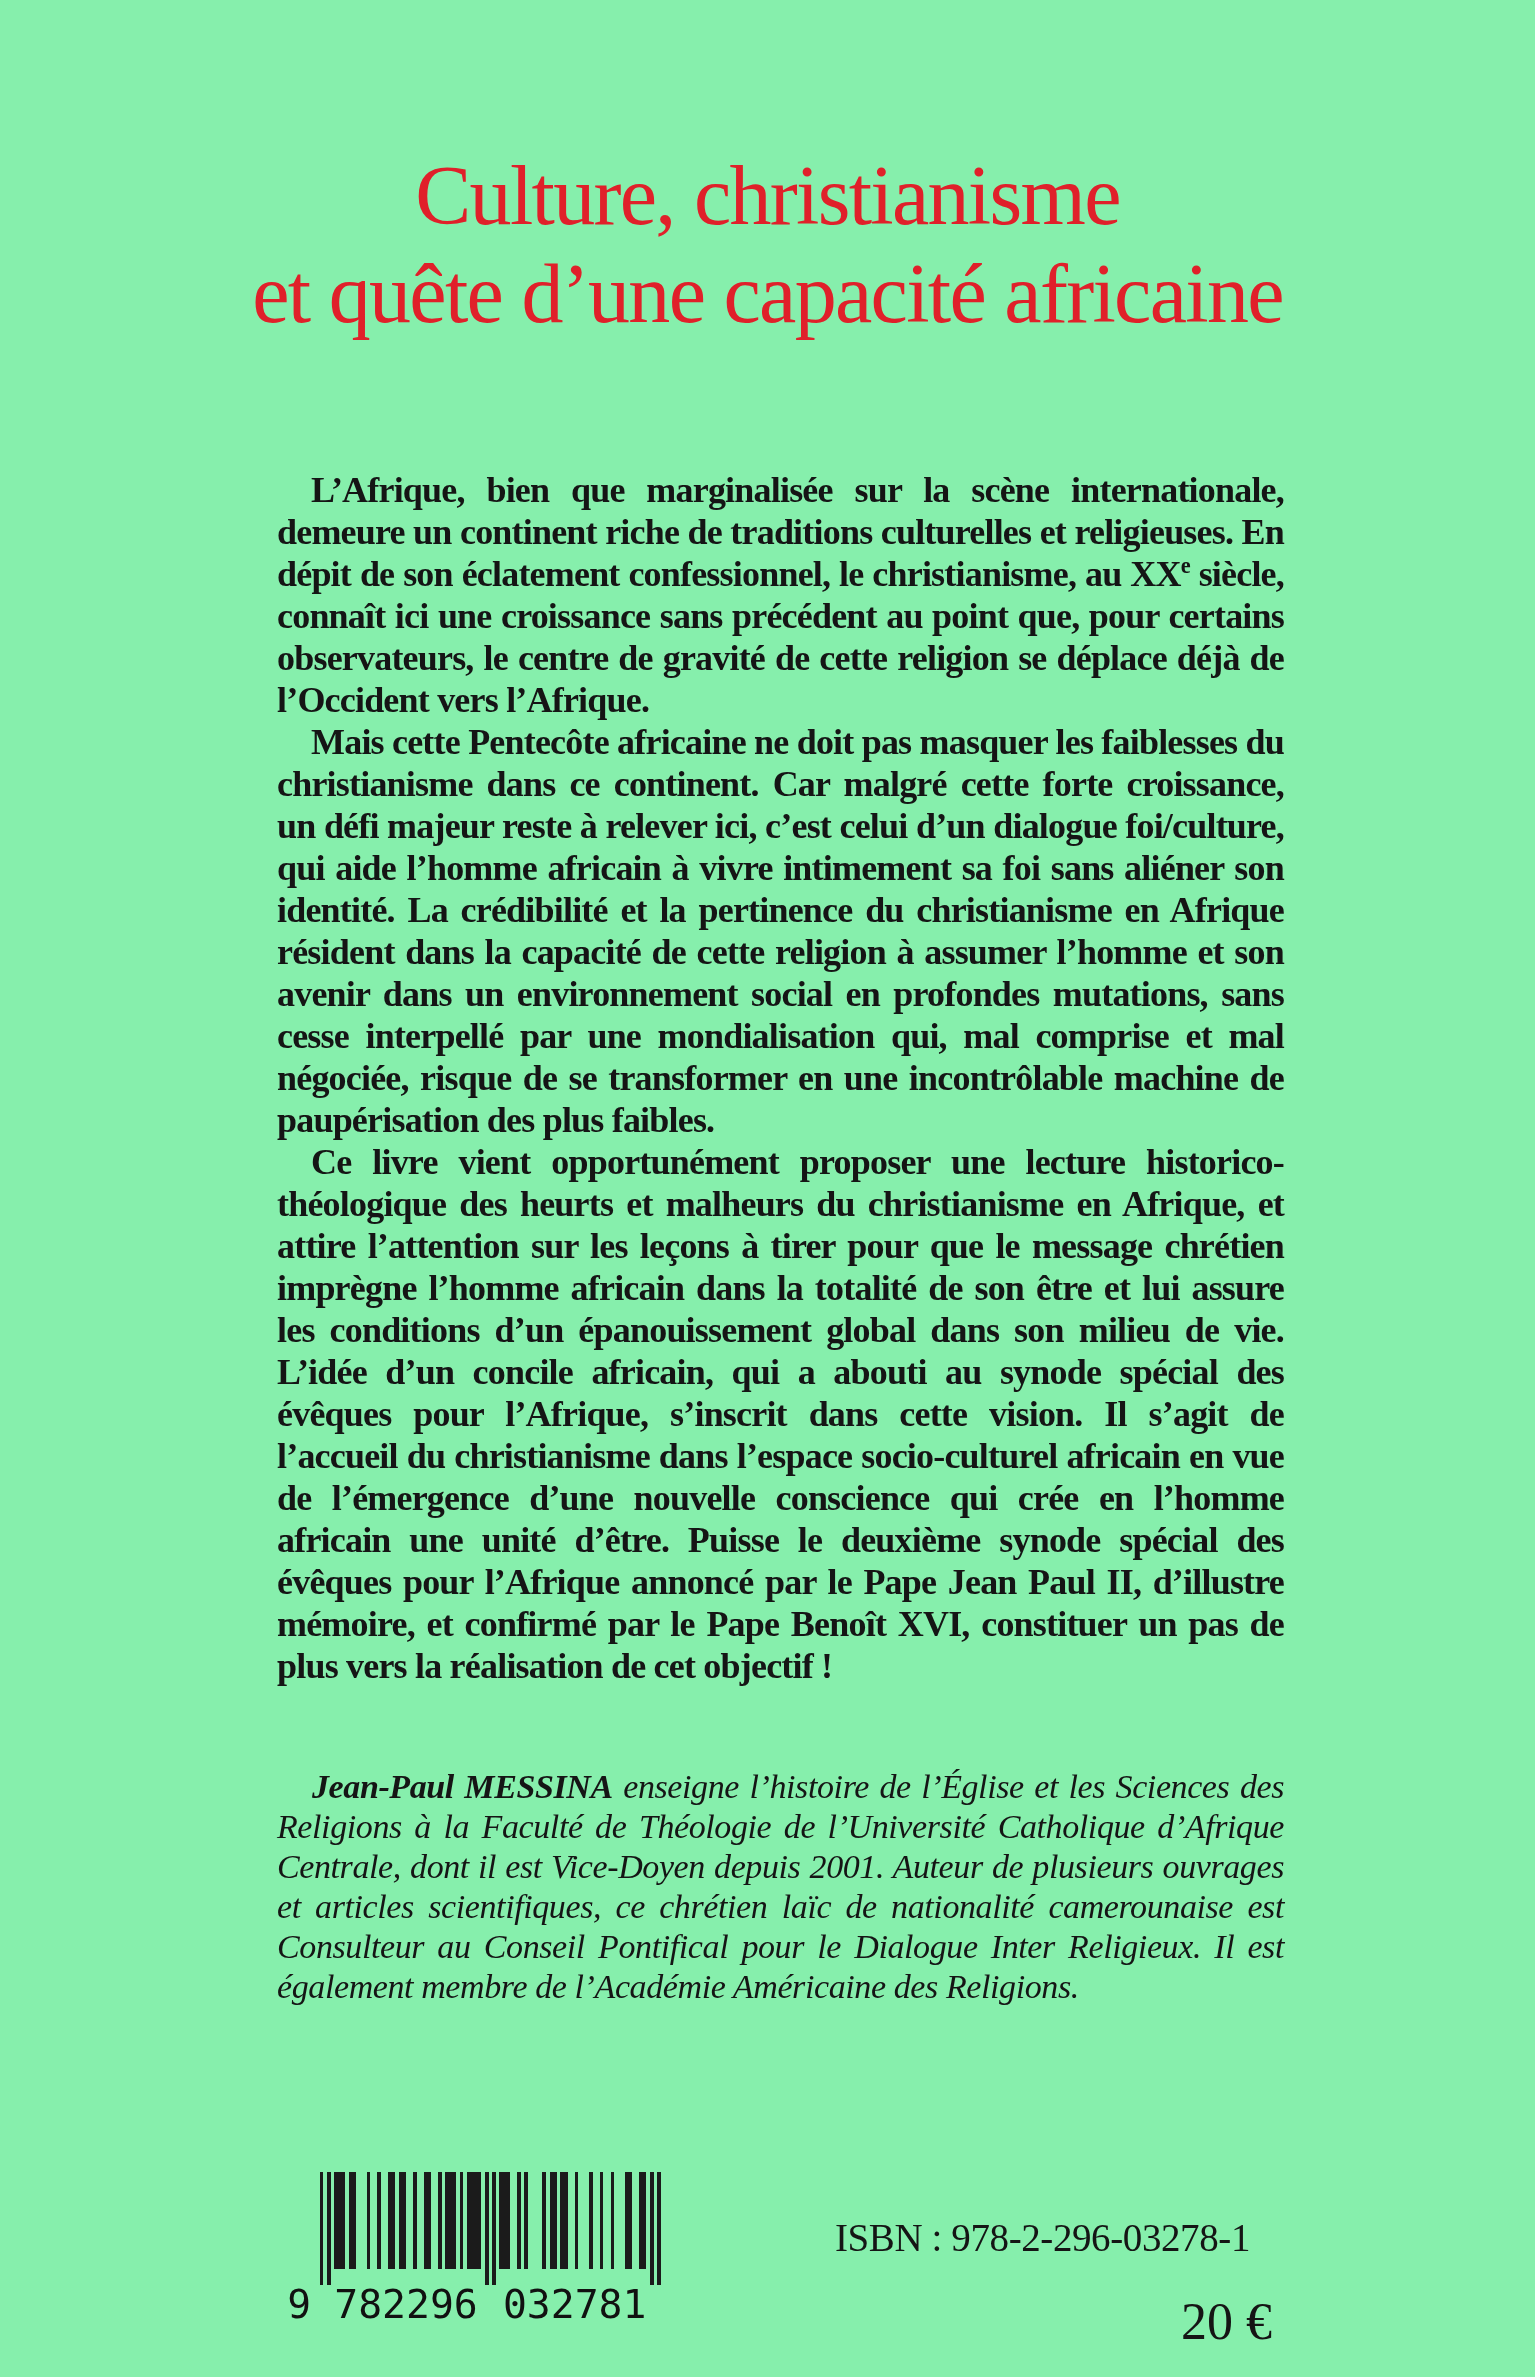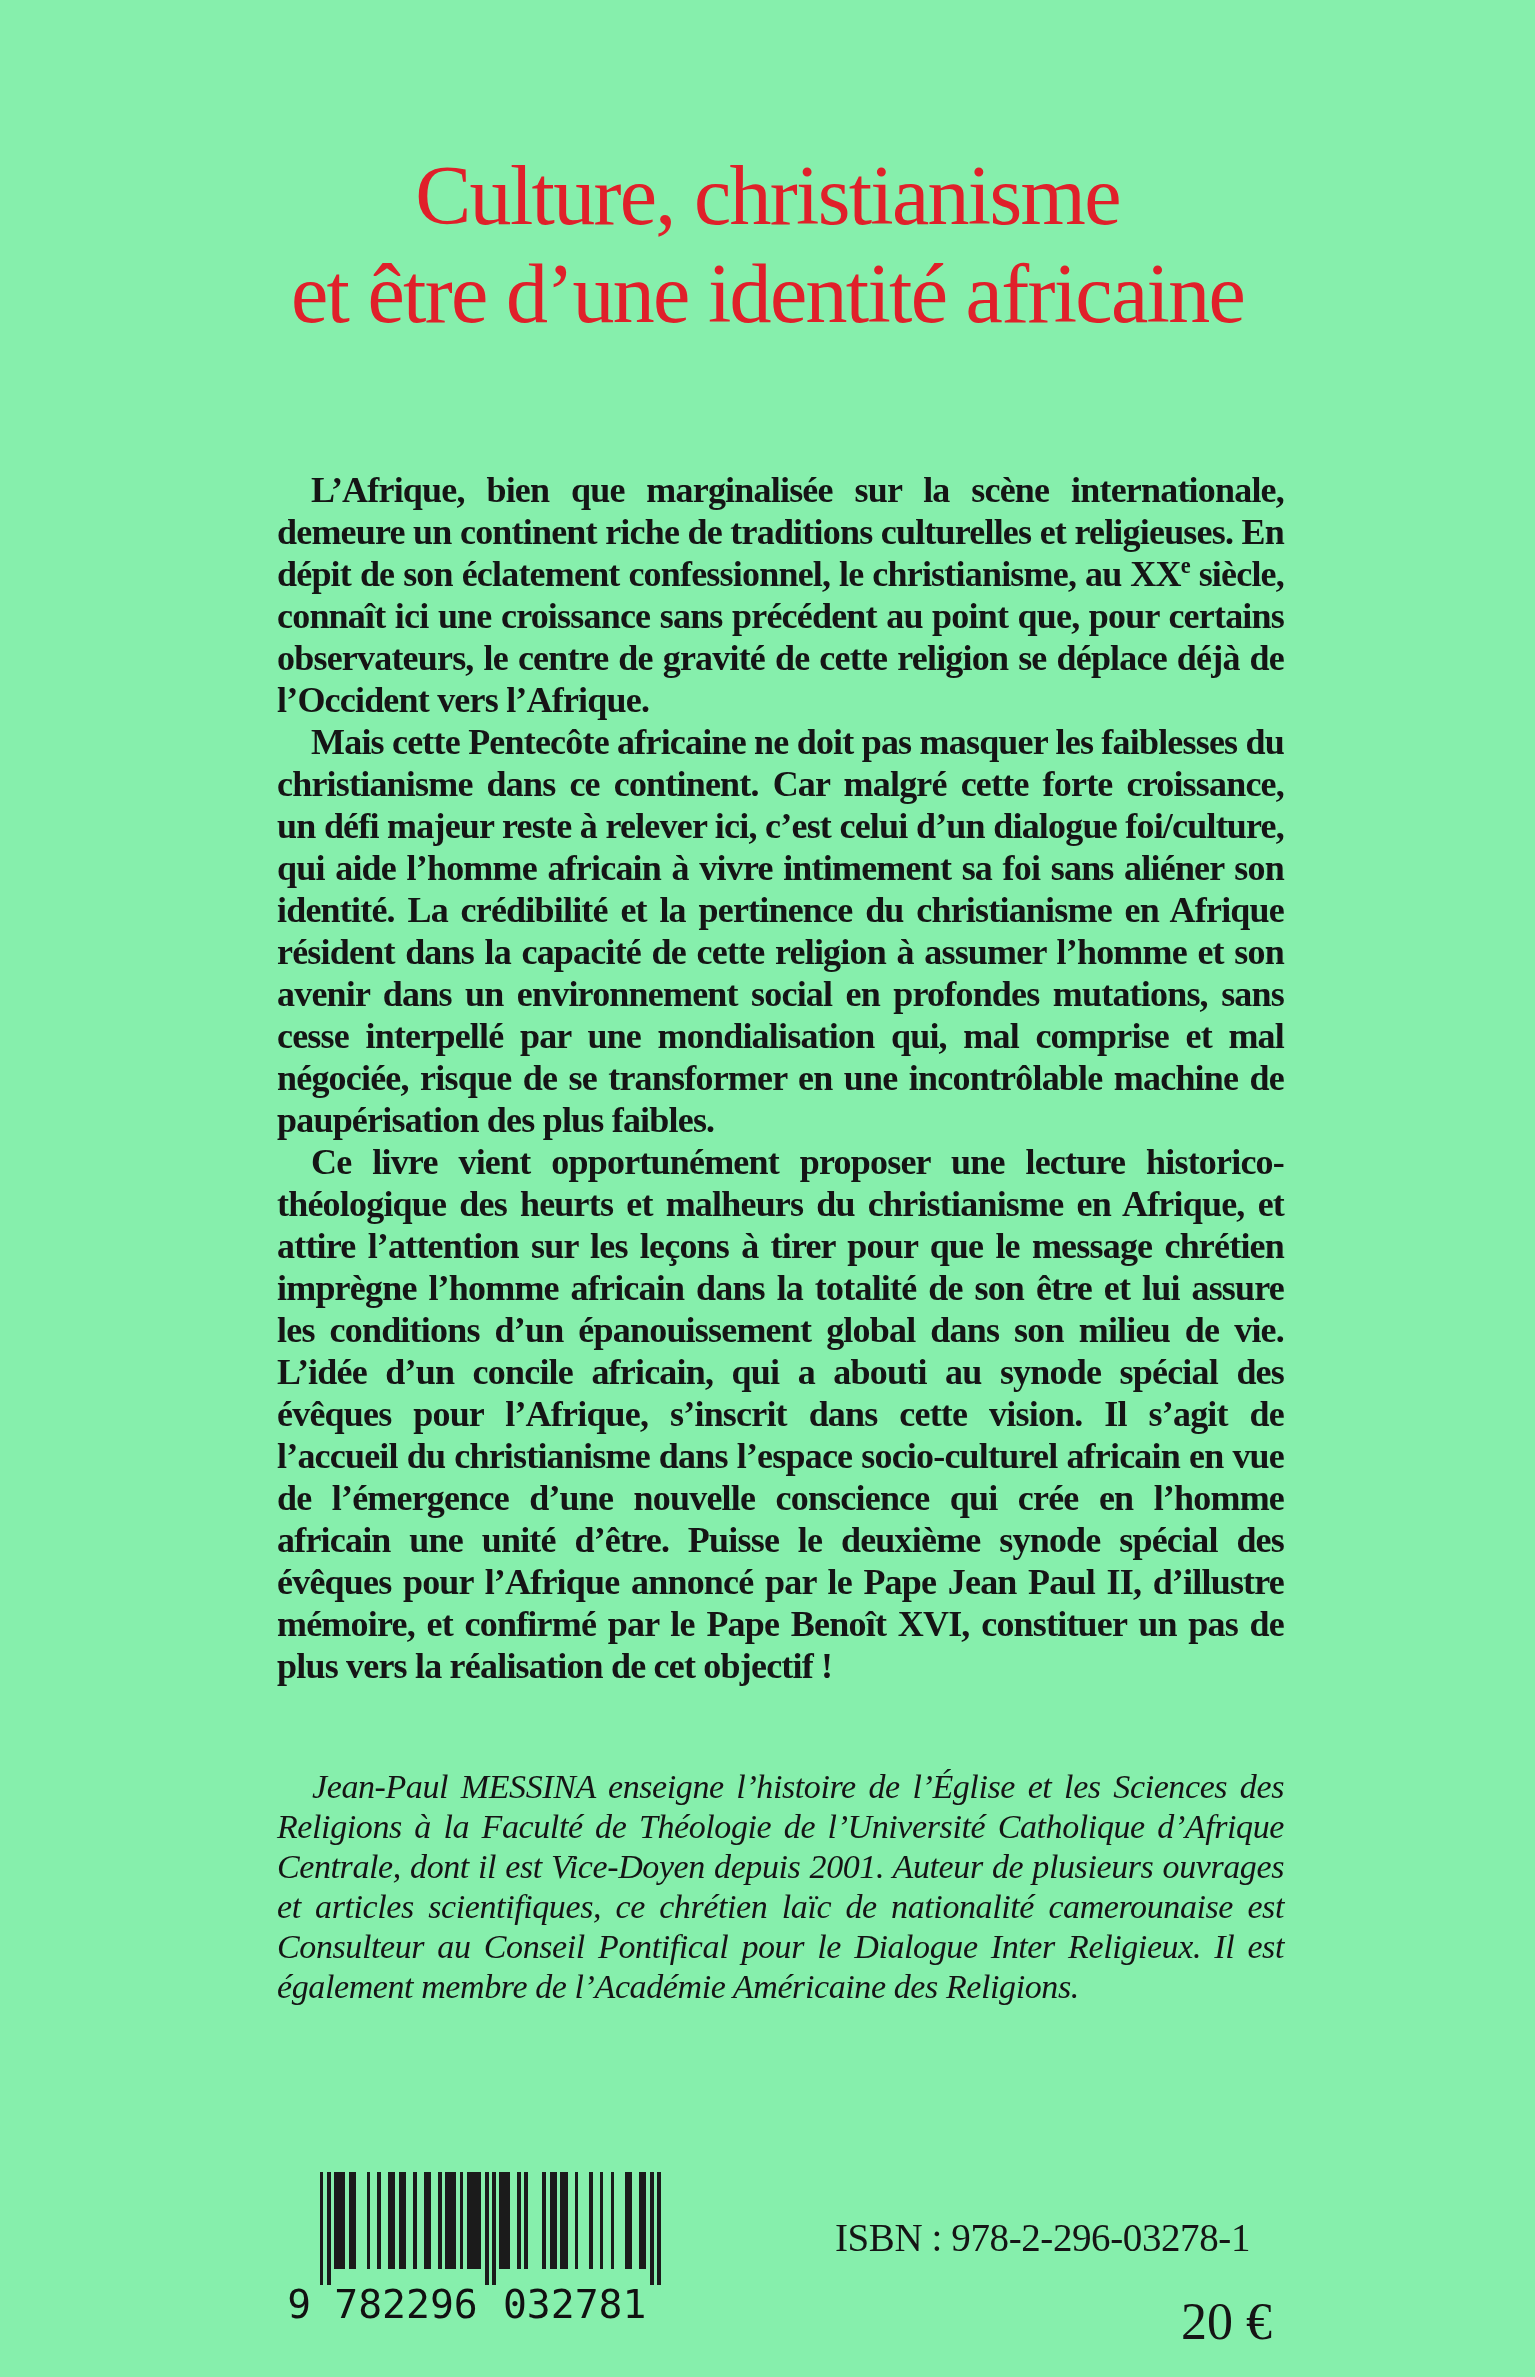--- a/index.html
+++ b/index.html
@@ -38,21 +38,21 @@
   .bio {
     width:1007px;
     margin:80px 252px 0 277px;
     font-style:italic;
     font-size:34px;
     line-height:40px;
     letter-spacing:-0.4px;
     text-align:justify;
     text-indent:35px;
   }
-  .bio .author { font-weight:normal; }
+  .bio .author { font-weight:bold; }
   .footer { position:absolute; left:0; top:2148px; width:1535px; height:230px; }
   .barcode { position:absolute; left:284px; top:23.5px; width:384px; height:151px; }
   .barcode svg { width:384px; height:151px; display:block; }
   .barcode svg rect { fill:#1b1b1b; }
   .barcode svg text {
     font-family:"DejaVu Sans Mono", monospace;
     font-size:11px;
     fill:#111;
   }
   .isbn {
@@ -64,21 +64,21 @@
     font-size:52px; white-space:nowrap;
   }
 </style>
 </head>
 <body>
 
 <div class="page">
 
   <h1 class="title">
     <span>Culture, christianisme</span><br>
-    <span>et être d’une identité africaine</span>
+    <span>et quête d’une capacité africaine</span>
   </h1>
 
   <div class="body-block">
     <p><span>L’Afrique, bien que marginalisée sur la scène internationale, demeure un continent riche de traditions culturelles et religieuses. En dépit de son éclatement confessionnel, le christianisme, au XX</span><sup>e</sup><span> siècle, connaît ici une croissance sans précédent au point que, pour certains observateurs, le centre de gravité de cette religion se déplace déjà de l’Occident vers l’Afrique.</span></p>
     <p>Mais cette Pentecôte africaine ne doit pas masquer les faiblesses du christianisme dans ce continent. Car malgré cette forte croissance, un défi majeur reste à relever ici, c’est celui d’un dialogue foi/culture, qui aide l’homme africain à vivre intimement sa foi sans aliéner son identité. La crédibilité et la pertinence du christianisme en Afrique résident dans la capacité de cette religion à assumer l’homme et son avenir dans un environnement social en profondes mutations, sans cesse interpellé par une mondialisation qui, mal comprise et mal négociée, risque de se transformer en une incontrôlable machine de paupérisation des plus faibles.</p>
     <p>Ce livre vient opportunément proposer une lecture historico-théologique des heurts et malheurs du christianisme en Afrique, et attire l’attention sur les leçons à tirer pour que le message chrétien imprègne l’homme africain dans la totalité de son être et lui assure les conditions d’un épanouissement global dans son milieu de vie. L’idée d’un concile africain, qui a abouti au synode spécial des évêques pour l’Afrique, s’inscrit dans cette vision. Il s’agit de l’accueil du christianisme dans l’espace socio-culturel africain en vue de l’émergence d’une nouvelle conscience qui crée en l’homme africain une unité d’être. Puisse le deuxième synode spécial des évêques pour l’Afrique annoncé par le Pape Jean Paul II, d’illustre mémoire, et confirmé par le Pape Benoît XVI, constituer un pas de plus vers la réalisation de cet objectif  !</p>
   </div>
 
   <div class="bio">
     <span class="author">Jean-Paul MESSINA</span><span> enseigne l’histoire de l’Église et les Sciences des Religions à la Faculté de Théologie de l’Université Catholique d’Afrique Centrale, dont il est Vice-Doyen depuis 2001. Auteur de plusieurs ouvrages et articles scientifiques, ce chrétien laïc de nationalité camerounaise est Consulteur au Conseil Pontifical pour le Dialogue Inter Religieux. Il est également membre de l’Académie Américaine des Religions.</span>

